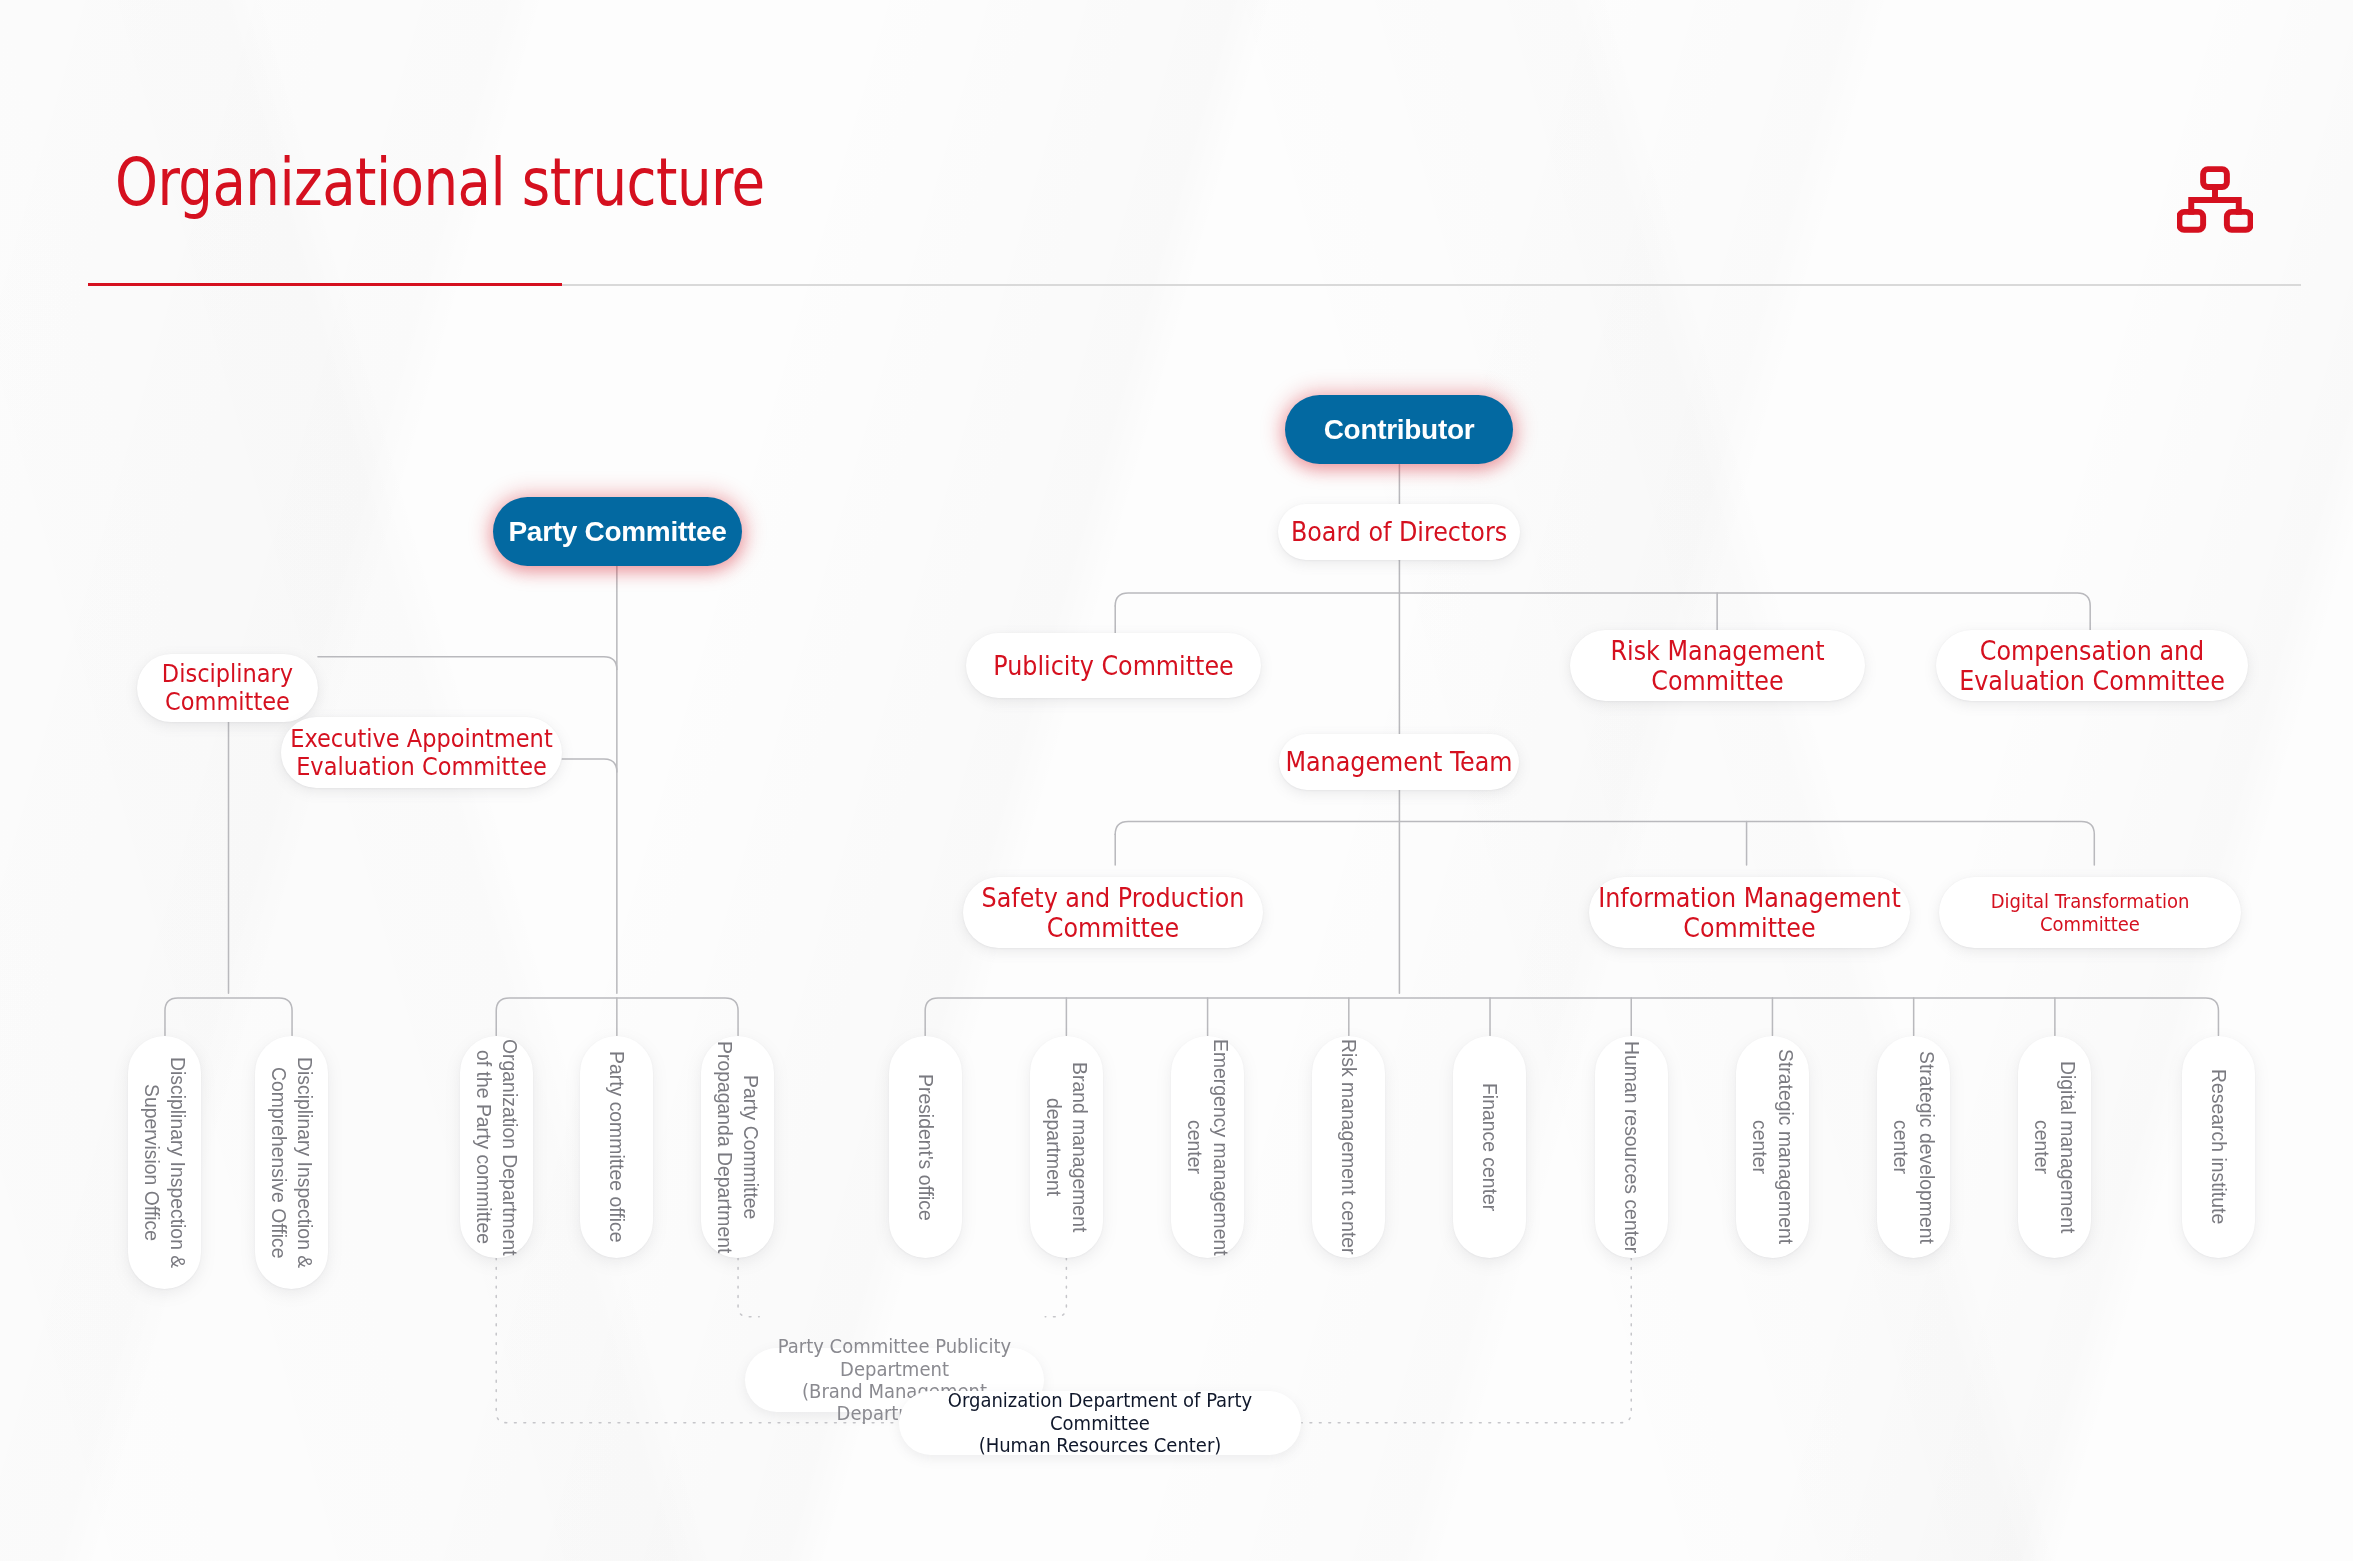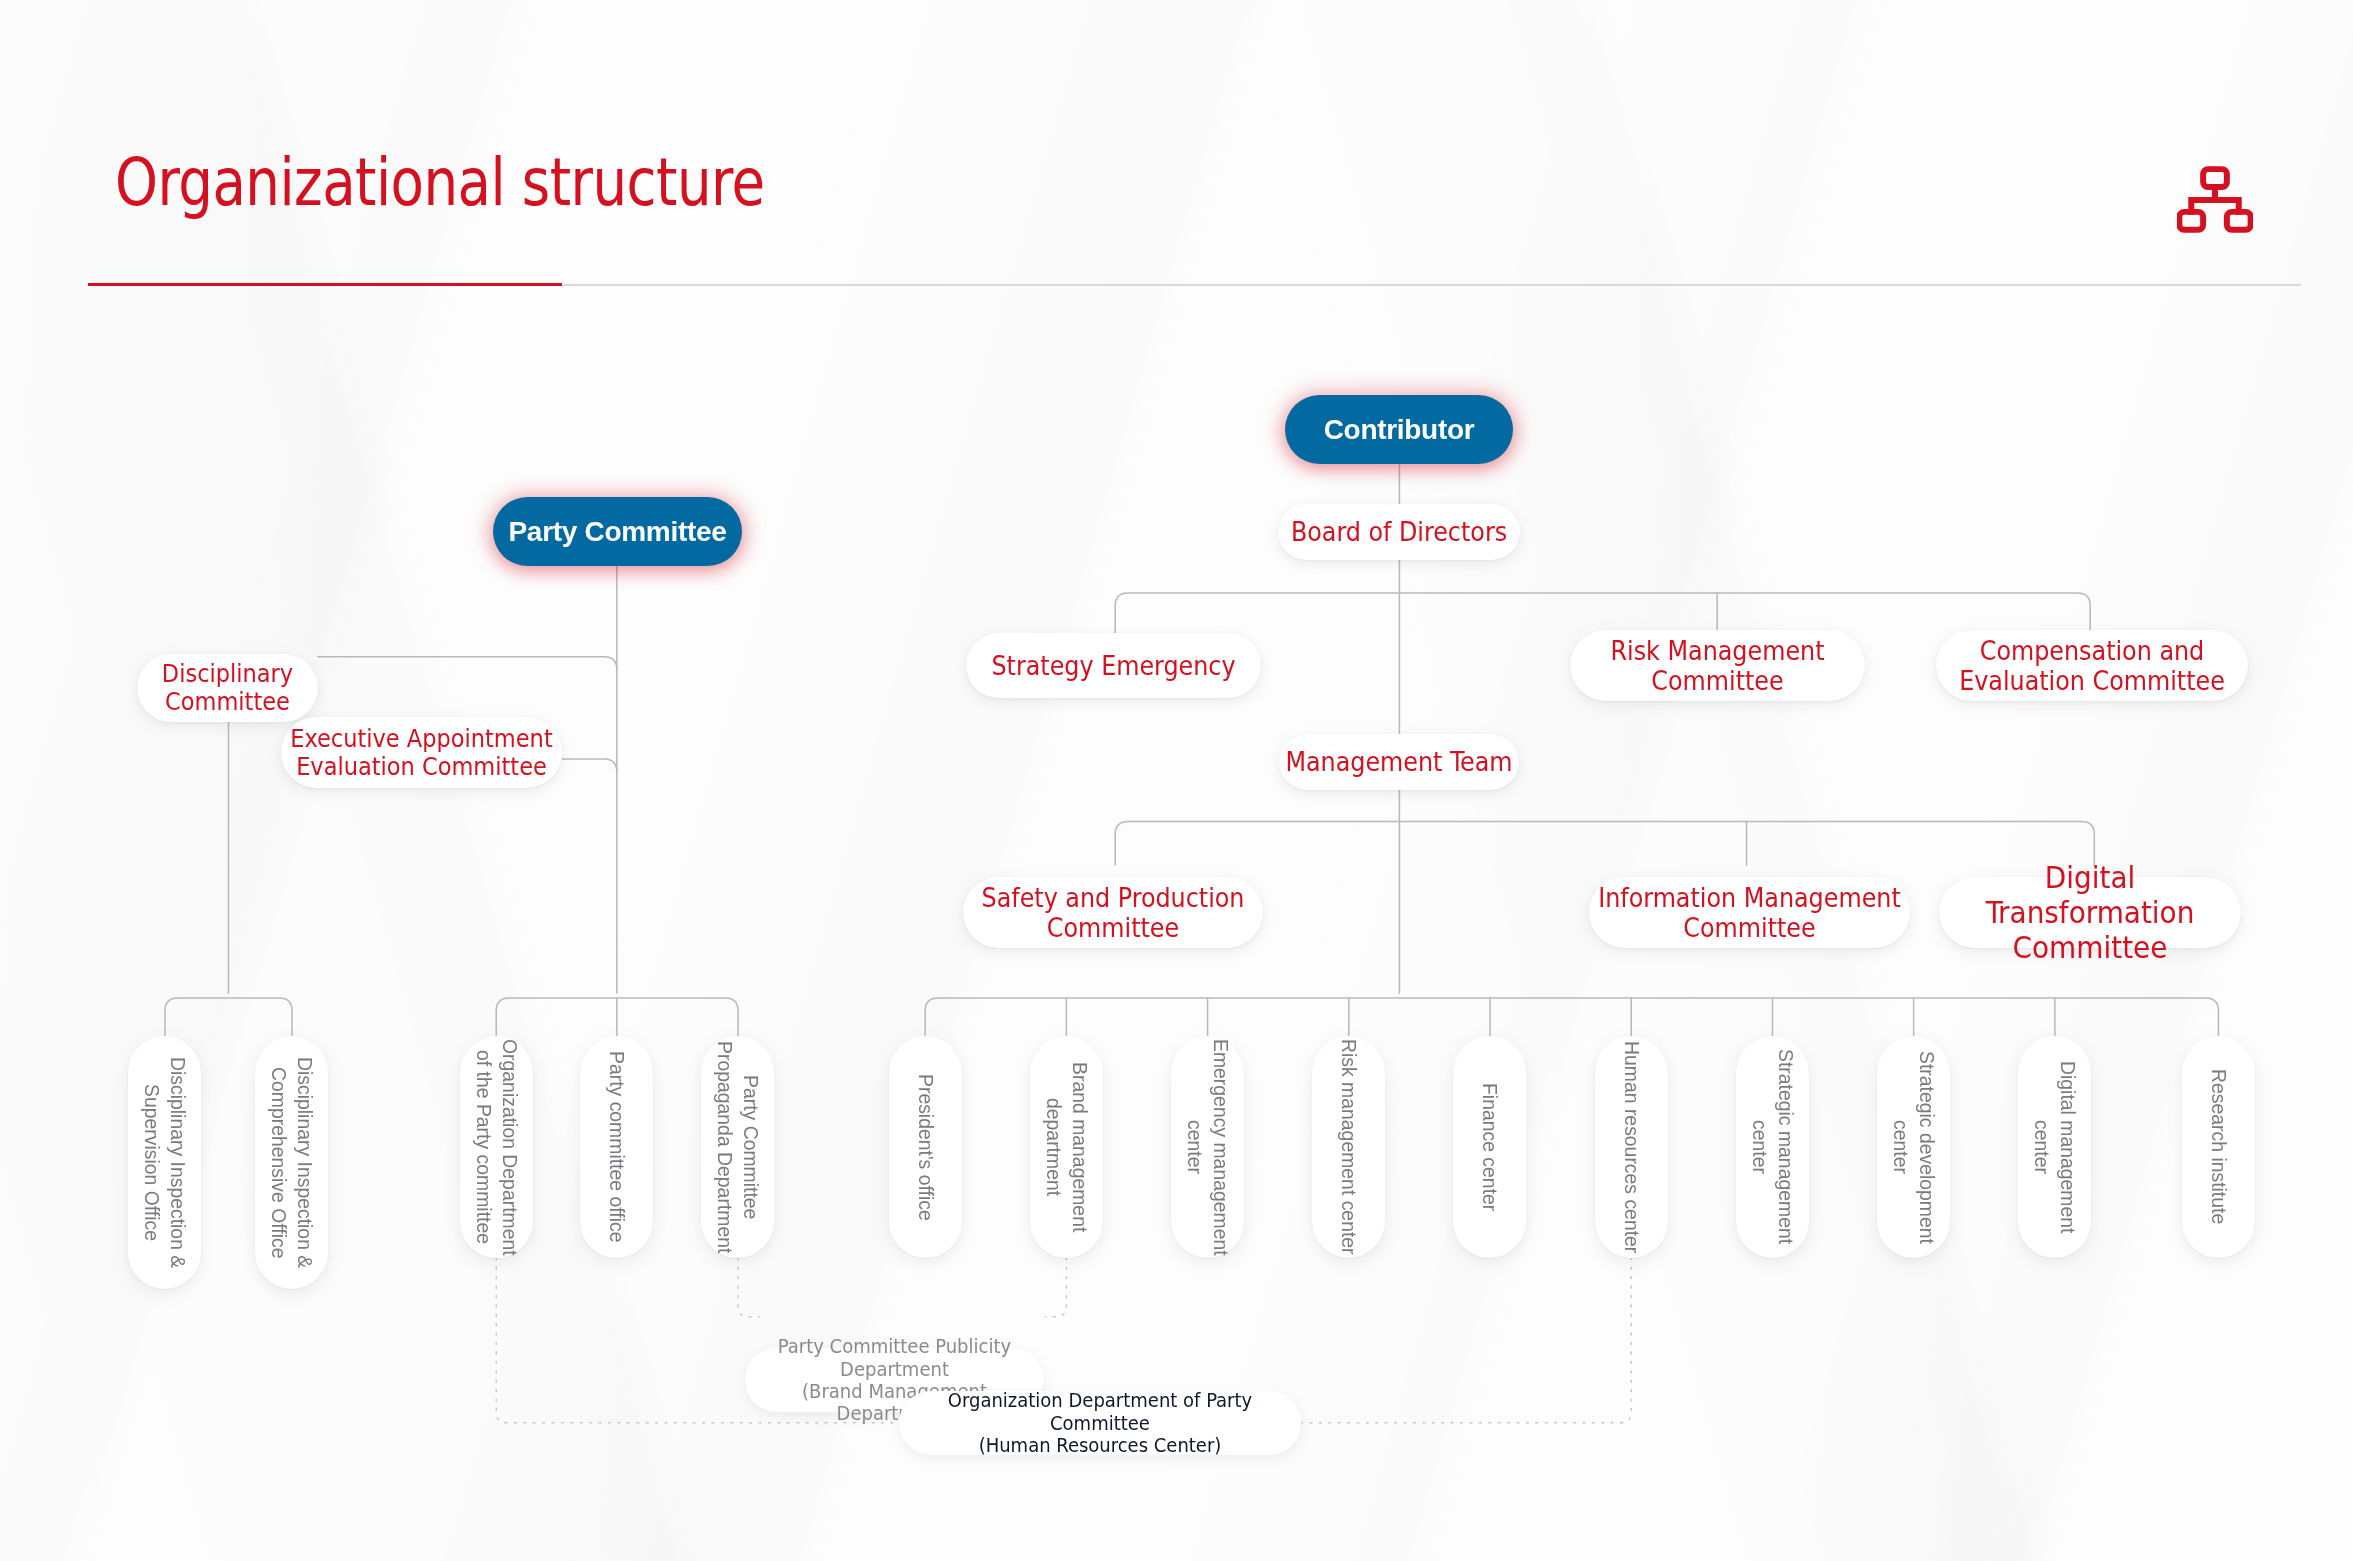--- a/index.html
+++ b/index.html
@@ -155,37 +155,37 @@
 <div class="node primary" style="left:493px;top:497px;width:249px;height:69px;font-size:28px;">Party Committee</div>
 
 <div class="node" style="left:1278px;top:504px;width:242px;height:56px;font-size:26.5px;">Board of Directors</div>
 
 <div class="node" style="left:137px;top:618px;width:181px;height:68px;font-size:25px;margin-top:36px;">Disciplinary
 Committee</div>
 
 <div class="node" style="left:281px;top:717px;width:281px;height:71px;font-size:25px;">Executive Appointment
 Evaluation Committee</div>
 
-<div class="node" style="left:966px;top:633px;width:295px;height:65px;font-size:26.5px;">Strategy Emergency</div>
+<div class="node" style="left:966px;top:633px;width:295px;height:65px;font-size:26.5px;">Publicity Committee</div>
 
 <div class="node" style="left:1570px;top:630px;width:295px;height:71px;font-size:26.5px;">Risk Management
 Committee</div>
 
 <div class="node" style="left:1936px;top:630px;width:312px;height:71px;font-size:26.5px;">Compensation and
 Evaluation Committee</div>
 
 <div class="node" style="left:1279px;top:734px;width:240px;height:56px;font-size:26.5px;">Management Team</div>
 
 <div class="node" style="left:963px;top:877px;width:300px;height:71px;font-size:26.5px;">Safety and Production
 Committee</div>
 
 <div class="node" style="left:1589px;top:877px;width:321px;height:71px;font-size:26.5px;">Information Management
 Committee</div>
 
-<div class="node" style="left:1939px;top:877px;width:302px;height:71px;font-size:31px;">Digital Transformation
+<div class="node" style="left:1939px;top:877px;width:302px;height:71px;font-size:20px;">Digital Transformation
 Committee</div>
 
 <div class="node leaf" style="left:128px;top:1036px;width:73px;height:253px;">
   <span class="vtext" style="font-size:19.4px;">Disciplinary Inspection &amp;
 Supervision Office</span>
 </div>
 <div class="node leaf" style="left:255px;top:1036px;width:73px;height:253px;">
   <span class="vtext" style="font-size:19.4px;">Disciplinary Inspection &amp;
 Comprehensive Office</span>
 </div>

